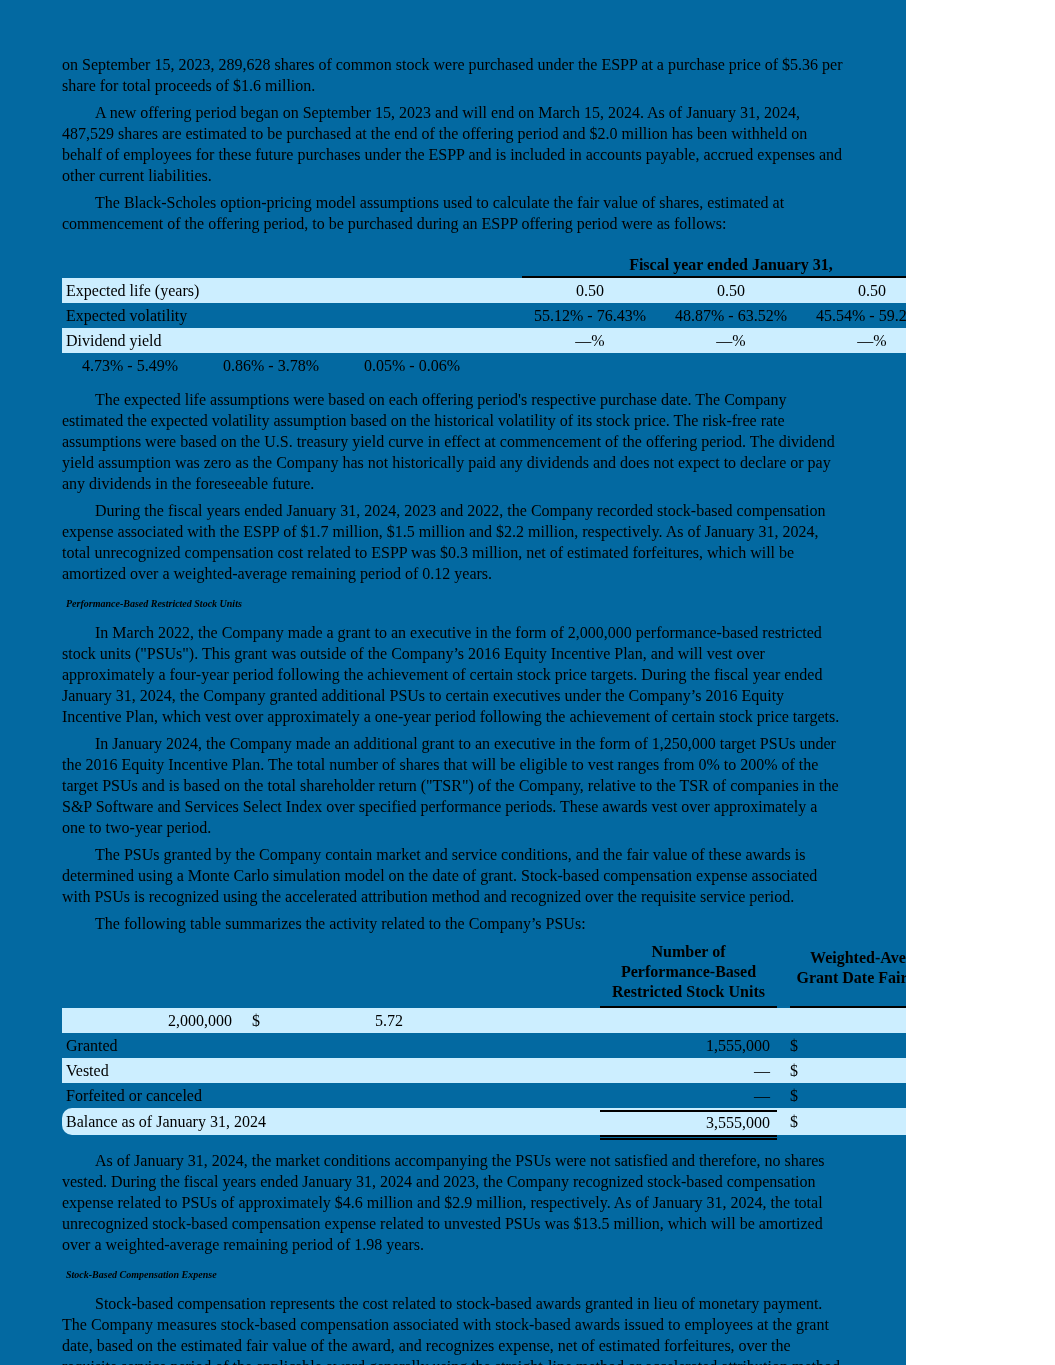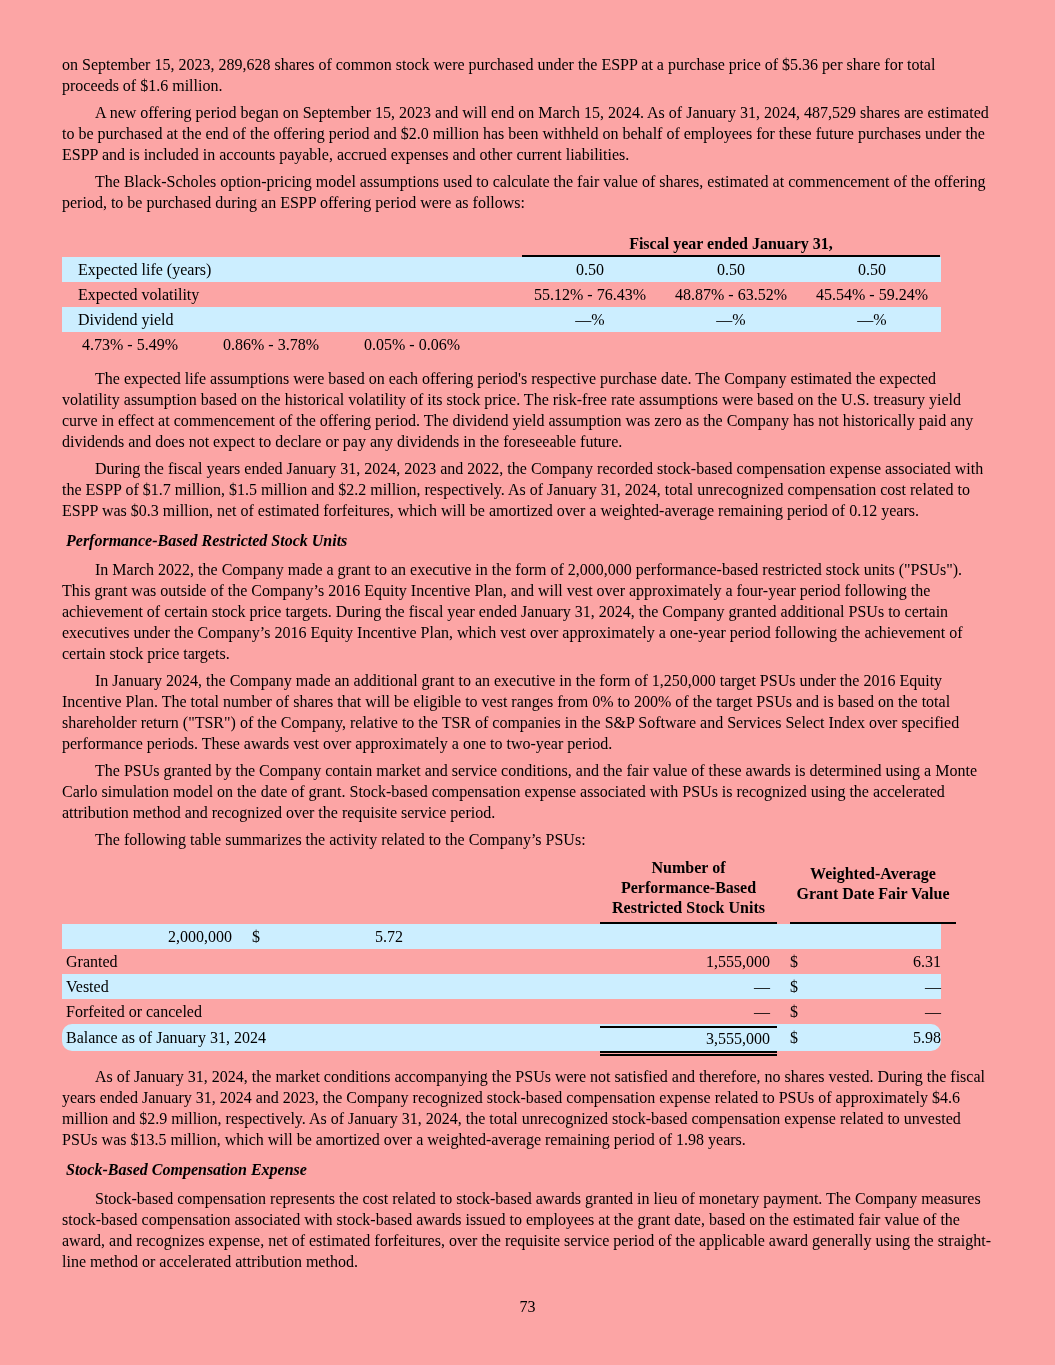--- a/index.html
+++ b/index.html
@@ -1,43 +1,43 @@
 <!DOCTYPE html>
 <html><head>
 <meta charset="utf-8">
 <style>
   html, body { margin: 0; padding: 0; background: #ffffff; }
   .page {
-    width: 1055px;
+    width: 906px;
     height: 1365px;
     box-sizing: border-box;
-    background: #fca5a5;
+    background: #0369a1;
     color: #000000;
     font-family: "Liberation Serif", serif;
     font-size: 16px;
     line-height: 21px;
     padding: 54px 62px 0 62px;
     overflow: hidden;
     position: relative;
   }
   p { margin: 0 0 6px 0; text-indent: 33px; }
   p.first { text-indent: 0; }
   h3 {
-    font-size: 16px;
+    font-size: 10px;
     line-height: 21px;
     font-weight: bold;
     font-style: italic;
     margin: 9px 0 8px 4px;
   }
 
   
   .t1 { width: 879px; margin: 5px 0 11px 0; }
   .t1-row { display: flex; align-items: center; min-height: 25px; }
   .t1-row.hd { align-items: center; min-height: 23px; margin-top: 20px; }
-  .t1-label { flex: 0 0 460px; box-sizing: border-box; padding-left: 16px; }
+  .t1-label { flex: 0 0 460px; box-sizing: border-box; padding-left: 4px; }
   .t1-group {
     flex: 0 0 418px; text-align: center; font-weight: bold;
     border-bottom: 2px solid #000; padding-bottom: 1px;
   }
   .t1-col { flex: 0 0 136px; text-align: center; }
   .t1-col + .t1-col { margin-left: 5px; }
   .t1-col.yr { font-weight: bold; border-bottom: 2px solid #000; padding-bottom: 1px; }
   .hl { background: #cceeff; }
 
   

